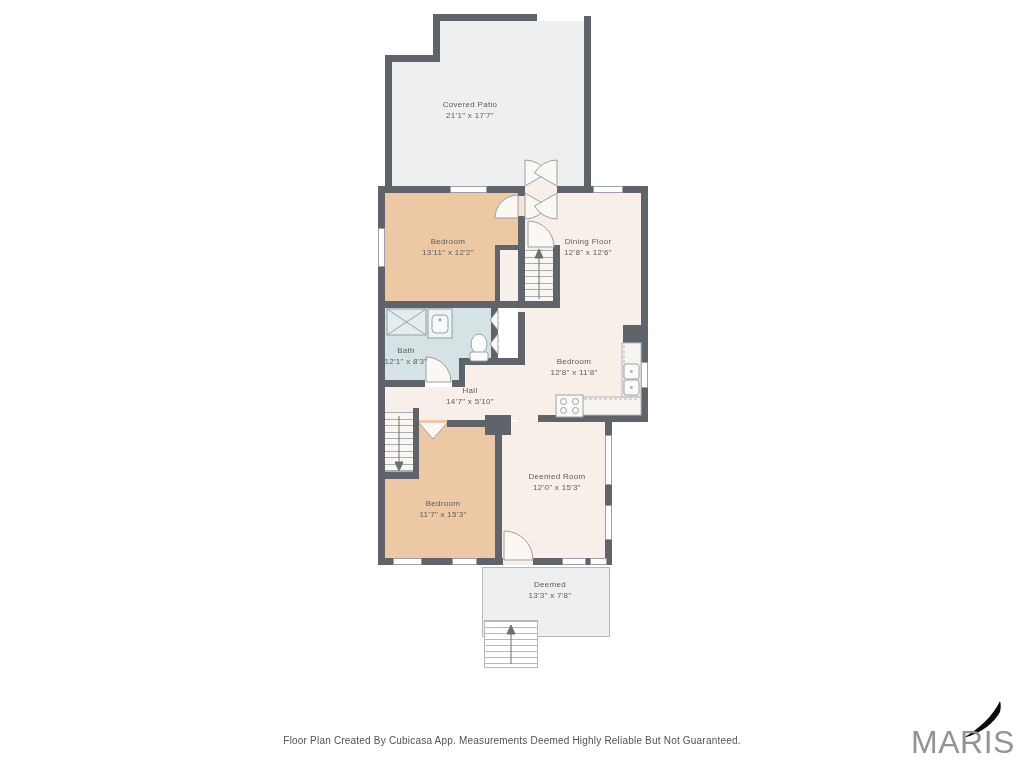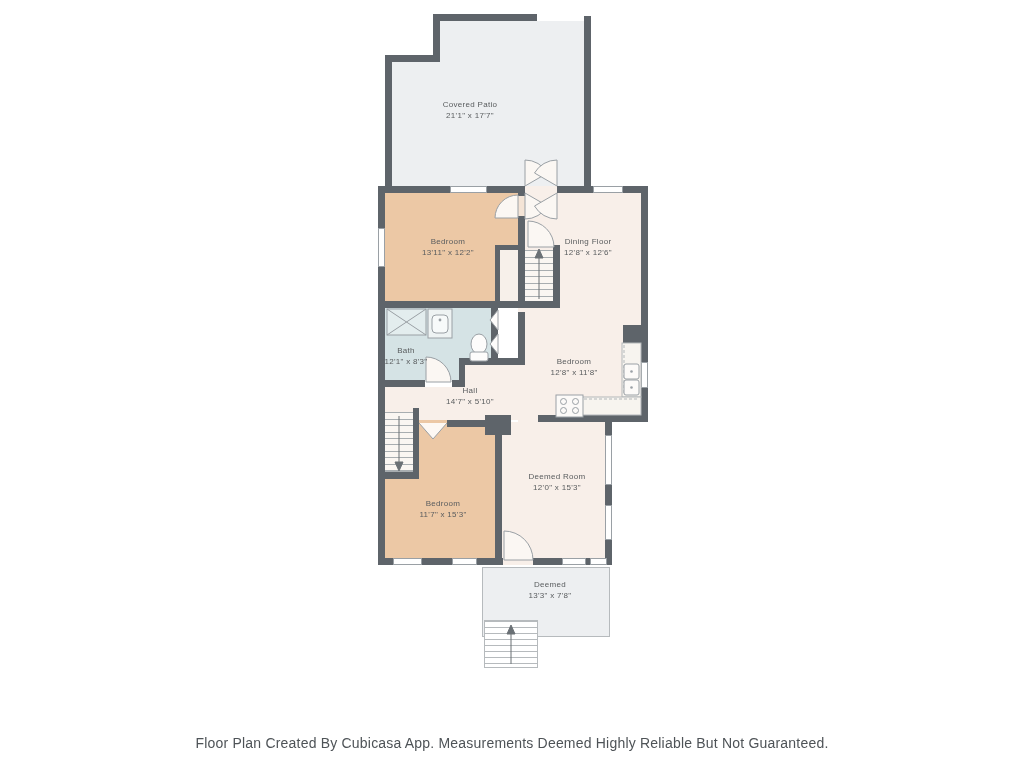--- a/index.html
+++ b/index.html
@@ -12,21 +12,21 @@
   .stairs{position:absolute;background:#faf6f2;
           background-image:repeating-linear-gradient(to bottom,#a8adb0 0 1px,transparent 1px 6.5px);}
   .porch{position:absolute;background:#edeff1;border:1px solid #b6babd;box-sizing:border-box;}
   .porch-stairs{position:absolute;background:#ffffff;border:1px solid #b6babd;box-sizing:border-box;
           background-image:repeating-linear-gradient(to bottom,#b6babd 0 1px,transparent 1px 6px);}
   .room-label{position:absolute;transform:translateX(-50%);text-align:center;color:#595c5e;
           font-size:8px;line-height:11px;letter-spacing:.3px;white-space:nowrap;}
   .room-label .rd{font-size:8px;}
   svg.overlay{position:absolute;left:0;top:0;pointer-events:none;}
   #footer{position:absolute;left:0;top:735px;width:1024px;text-align:center;
-          font-size:14px;color:#4e5357;letter-spacing:.2px;}
+          font-size:10px;color:#4e5357;letter-spacing:.2px;}
   #logo{position:absolute;right:6px;top:700px;width:110px;height:64px;}
   #logo .logo-text{position:absolute;left:0;top:24px;width:110px;text-align:center;
           font-size:32px;color:#8f9499;letter-spacing:.5px;}
   #logo svg{position:absolute;left:52px;top:0;}
 </style>
 </head>
 <body>
 
 <div id="canvas">
 
@@ -208,14 +208,20 @@
     <div class="rn">Bedroom</div>
       <div class="rd">11'7" x 15'3"</div>
   </div>
   <div class="room-label" style="left:550px;top:579px;">
     <div class="rn">Deemed</div>
       <div class="rd">13'3" x 7'8"</div>
   </div>
 
   <div id="footer">Floor Plan Created By Cubicasa App. Measurements Deemed Highly Reliable But Not Guaranteed.</div>
 
+  <div id="logo">
+    <svg width="46" height="40" viewBox="0 0 46 40">
+      <path d="M40,1 C33,16 19,29 3,38 C22,33 34,23 40,12 C41,8 41,4 40,1 Z" fill="#0b0b0b"></path>
+    </svg>
+    <div class="logo-text">MARIS</div>
+  </div>
 
 </div>
 
 </body></html>

